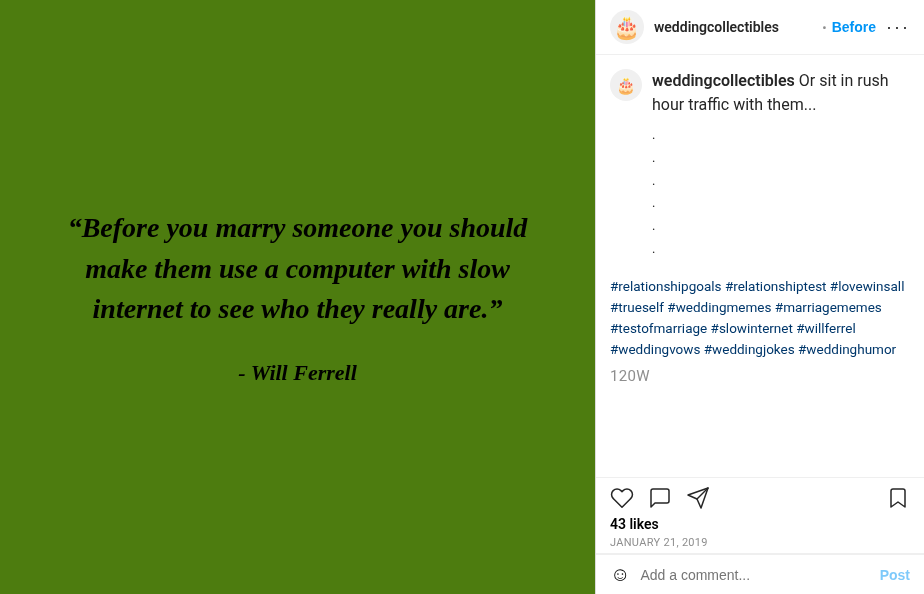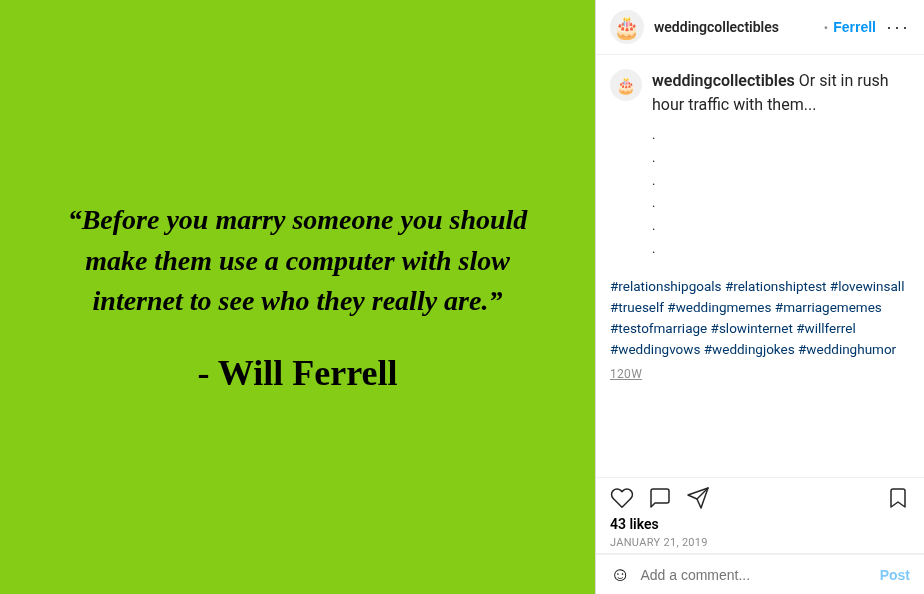--- a/index.html
+++ b/index.html
@@ -9,43 +9,44 @@
       font-family: -apple-system, BlinkMacSystemFont, "Segoe UI", Roboto, sans-serif;
       background: #fff;
       display: flex;
       overflow: hidden;
     }
 
     
     .post-image {
       width: 596px;
       height: 594px;
-      background: #84cc16;
+      background: #4d7c0f;
       border-right: 1px solid #dbdbdb;
       display: flex;
       flex-direction: column;
       align-items: center;
       justify-content: center;
       padding: 57px;
       flex-shrink: 0;
     }
     .post-image .quote-text {
       font-family: Georgia, "Times New Roman", serif;
       font-style: italic;
       font-weight: bold;
       font-size: 28px;
       line-height: 1.45;
       color: #000;
       text-align: center;
       margin-bottom: 30px;
     }
     .post-image .quote-author {
       font-family: Georgia, "Times New Roman", serif;
+      font-style: italic;
       font-weight: bold;
-      font-size: 36px;
+      font-size: 22px;
       color: #000;
       text-align: center;
     }
 
     
     .sidebar {
       width: 328px;
       height: 594px;
       display: flex;
       flex-direction: column;
@@ -144,26 +145,25 @@
     .hashtags {
       font-size: 13.5px;
       color: #00376b;
       line-height: 1.55;
       padding-left: 0;
       margin-top: 16px;
       margin-bottom: 8px;
       word-break: break-word;
     }
     .timestamp {
-      font-size: 12px;
+      font-size: 15px;
       color: #8e8e8e;
       text-transform: uppercase;
       letter-spacing: 0.3px;
       margin-bottom: 16px;
-      text-decoration: underline;
     }
 
     
     .post-actions {
       padding: 8px 14px 4px 14px;
       border-bottom: 1px solid #efefef;
       flex-shrink: 0;
     }
     .action-icons {
       display: flex;
@@ -240,21 +240,21 @@
 </div>
 
 <div class="sidebar">
 
   <div class="post-header">
     <div class="avatar-wrap">
       <span class="avatar-icon">🎂</span>
     </div>
     <span class="header-username">weddingcollectibles</span>
     <span class="header-dot">•</span>
-    <button class="follow-btn">Ferrell</button>
+    <button class="follow-btn">Before</button>
     <button class="more-btn">···</button>
   </div>
 
   <div class="post-body">
     <div class="comment-row">
       <div class="comment-avatar">
         <span>🎂</span>
       </div>
       <div class="comment-content">
         <span class="comment-username">weddingcollectibles</span><span class="comment-text">Or sit in rush hour traffic with them...</span>

